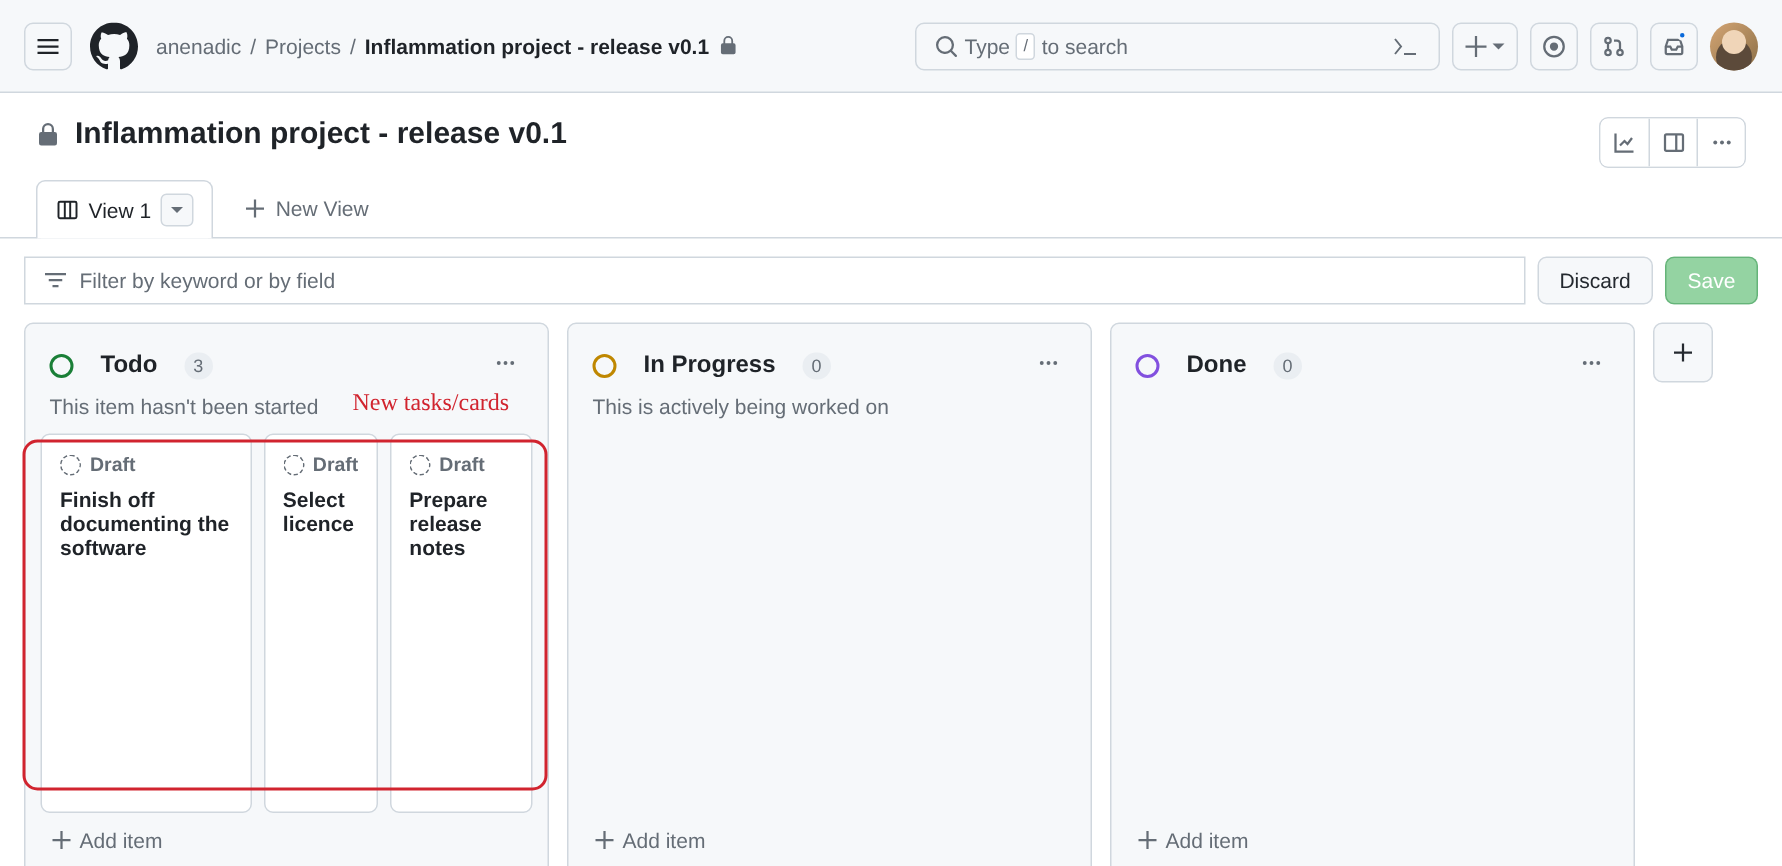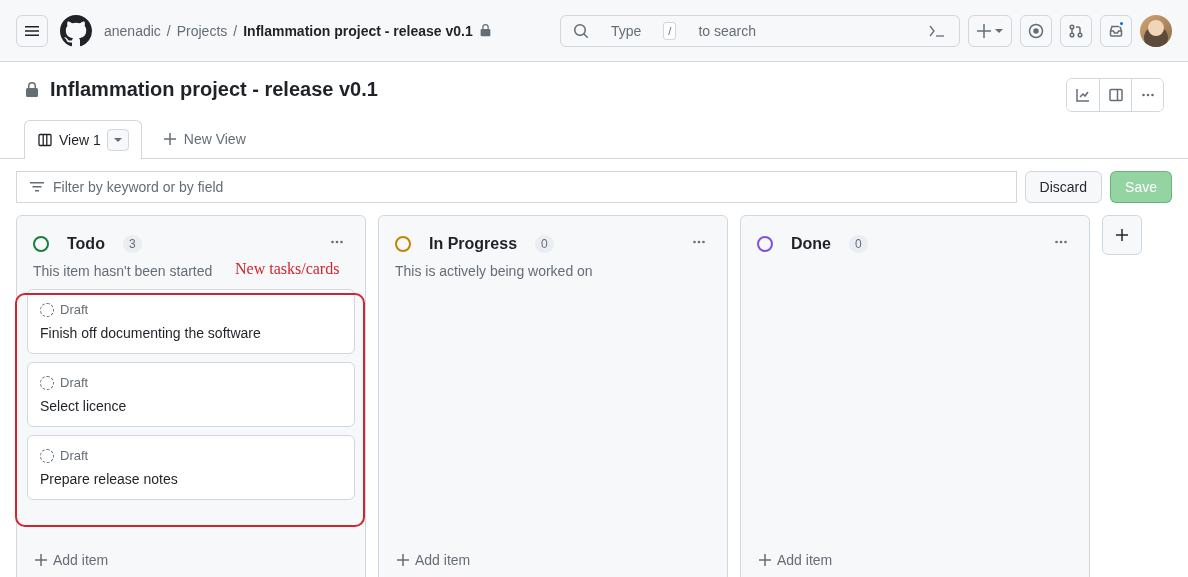--- a/index.html
+++ b/index.html
@@ -10,21 +10,21 @@
     .header-left { display: flex; align-items: center; gap: 12px; }
     .hamburger-btn { width: 32px; height: 32px; border: 1px solid #d0d7de; border-radius: 6px; display: flex; align-items: center; justify-content: center; background: #f6f8fa; cursor: pointer; }
     .logo { width: 32px; height: 32px; display: flex; align-items: center; justify-content: center; }
     .breadcrumb { display: flex; align-items: flex-end; gap: 6px; font-size: 14px; }
     .breadcrumb-link { color: #656d76; cursor: pointer; }
     .breadcrumb-sep { color: #656d76; }
     .breadcrumb-current { font-weight: 600; color: #1f2328; display: flex; align-items: center; gap: 6px; }
     .lock-sm { width: 13px; height: 13px; color: #656d76; }
     
     .header-right { display: flex; align-items: center; gap: 8px; }
-    .search-box { display: flex; align-items: center; border: 1px solid #d0d7de; border-radius: 6px; padding: 5px 12px; background: #f6f8fa; width: 400px; height: 32px; gap: 22px; color: #656d76; }
+    .search-box { display: flex; align-items: center; border: 1px solid #d0d7de; border-radius: 6px; padding: 5px 12px; background: #f6f8fa; width: 350px; height: 32px; gap: 4px; color: #656d76; }
     .search-box svg { color: #656d76; }
     .kbd { border: 1px solid #d0d7de; border-radius: 3px; padding: 0 4px; font-size: 11px; background: #fff; color: #656d76; line-height: 16px; }
     .icon-btn { width: 32px; height: 32px; border: 1px solid #d0d7de; border-radius: 6px; display: flex; align-items: center; justify-content: center; background: #f6f8fa; cursor: pointer; color: #656d76; }
     .icon-btn-wide { width: 44px; }
     .avatar { width: 32px; height: 32px; border-radius: 50%; background: linear-gradient(135deg, #d4a574 0%, #8b6f47 100%); cursor: pointer; position: relative; overflow: hidden; }
     .avatar::after { content: ''; position: absolute; top: 5px; left: 8px; width: 16px; height: 16px; background: #f0d5b8; border-radius: 50%; box-shadow: 0 10px 0 4px #5c4a3a; }
     .notif-indicator { position: absolute; top: 4px; right: 6px; width: 7px; height: 7px; background: #0969da; border-radius: 50%; border: 2px solid #f6f8fa; }
     
     
     .title-section { padding: 16px 24px 0; display: flex; justify-content: space-between; align-items: flex-start; }
@@ -53,21 +53,21 @@
     .col-header { display: flex; align-items: center; justify-content: space-between; padding: 4px 6px 6px; }
     .col-label { display: flex; align-items: center; gap: 18px; }
     .status-circle { width: 16px; height: 16px; border-radius: 50%; border: 2px solid; }
     .status-green { border-color: #1a7f37; }
     .status-yellow { border-color: #bf8700; }
     .status-purple { border-color: #8250df; }
     .col-name { font-weight: 600; font-size: 16px; }
     .count-badge { background: #eaeef2; color: #656d76; padding: 0 6px; border-radius: 10px; font-size: 12px; font-weight: 500; min-width: 18px; text-align: center; line-height: 18px; }
     .col-menu { color: #656d76; cursor: pointer; padding: 4px; }
     .col-desc { color: #656d76; font-size: 14px; padding: 0 6px 10px; }
-    .col-body { flex: 1; display: flex; flex-direction: column; gap: 8px; }
+    .col-body { flex: 1; display: flex; flex-direction: row; gap: 8px; font-weight: bold; }
     
     .card { background: #fff; border: 1px solid #d0d7de; border-radius: 6px; padding: 12px; cursor: pointer; }
     .draft-row { display: flex; align-items: center; gap: 6px; margin-bottom: 8px; }
     .draft-circle { width: 14px; height: 14px; border: 1.5px dashed #656d76; border-radius: 50%; }
     .draft-text { color: #656d76; font-size: 13px; }
     .card-title { font-size: 14px; color: #1f2328; }
     
     .add-item { display: flex; align-items: center; gap: 4px; padding: 10px 6px 4px; color: #656d76; cursor: pointer; font-size: 14px; margin-top: auto; }
     .add-column { width: 40px; height: 40px; border: 1px solid #d0d7de; border-radius: 6px; display: flex; align-items: center; justify-content: center; background: #f6f8fa; cursor: pointer; color: #24292f; }
     

